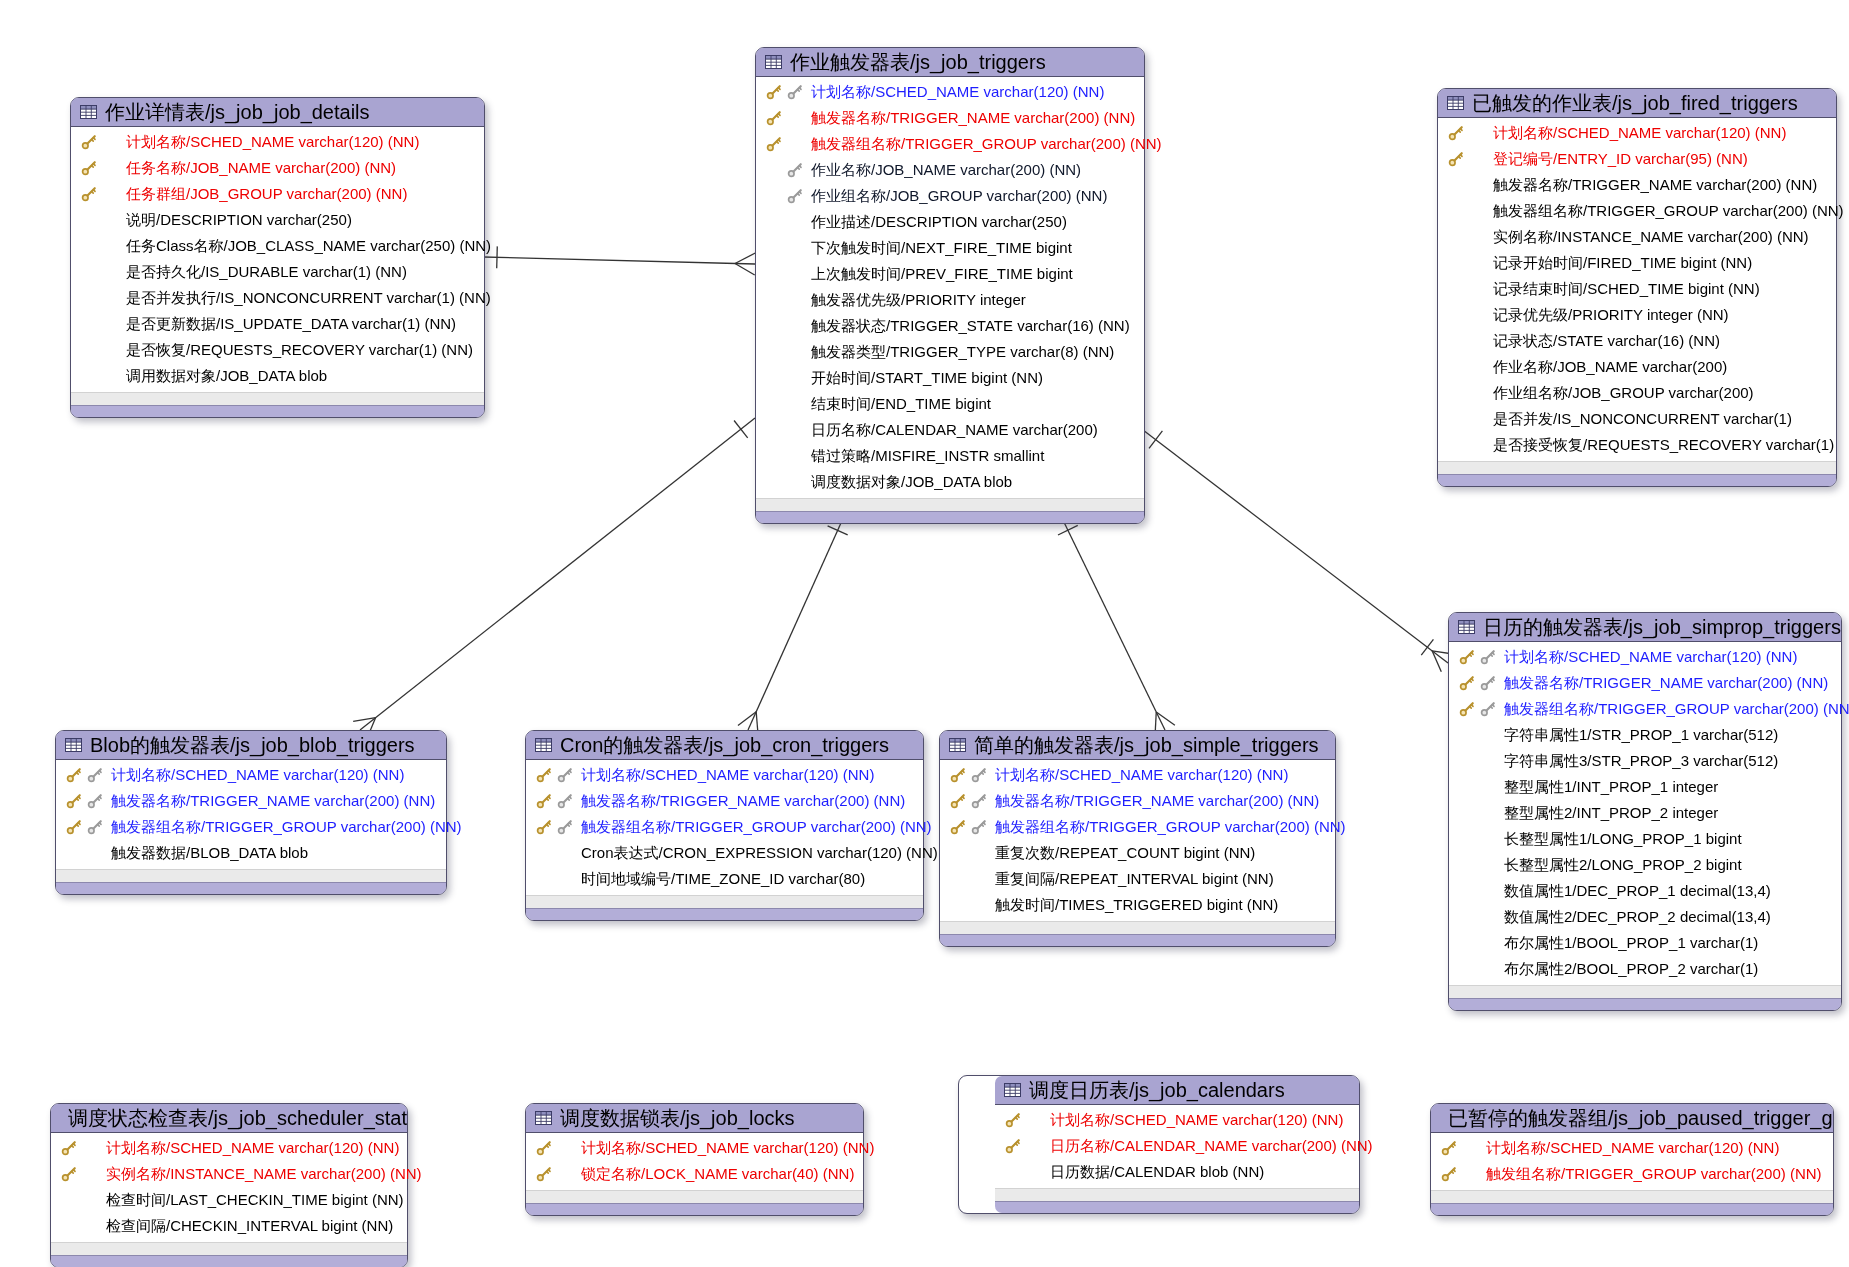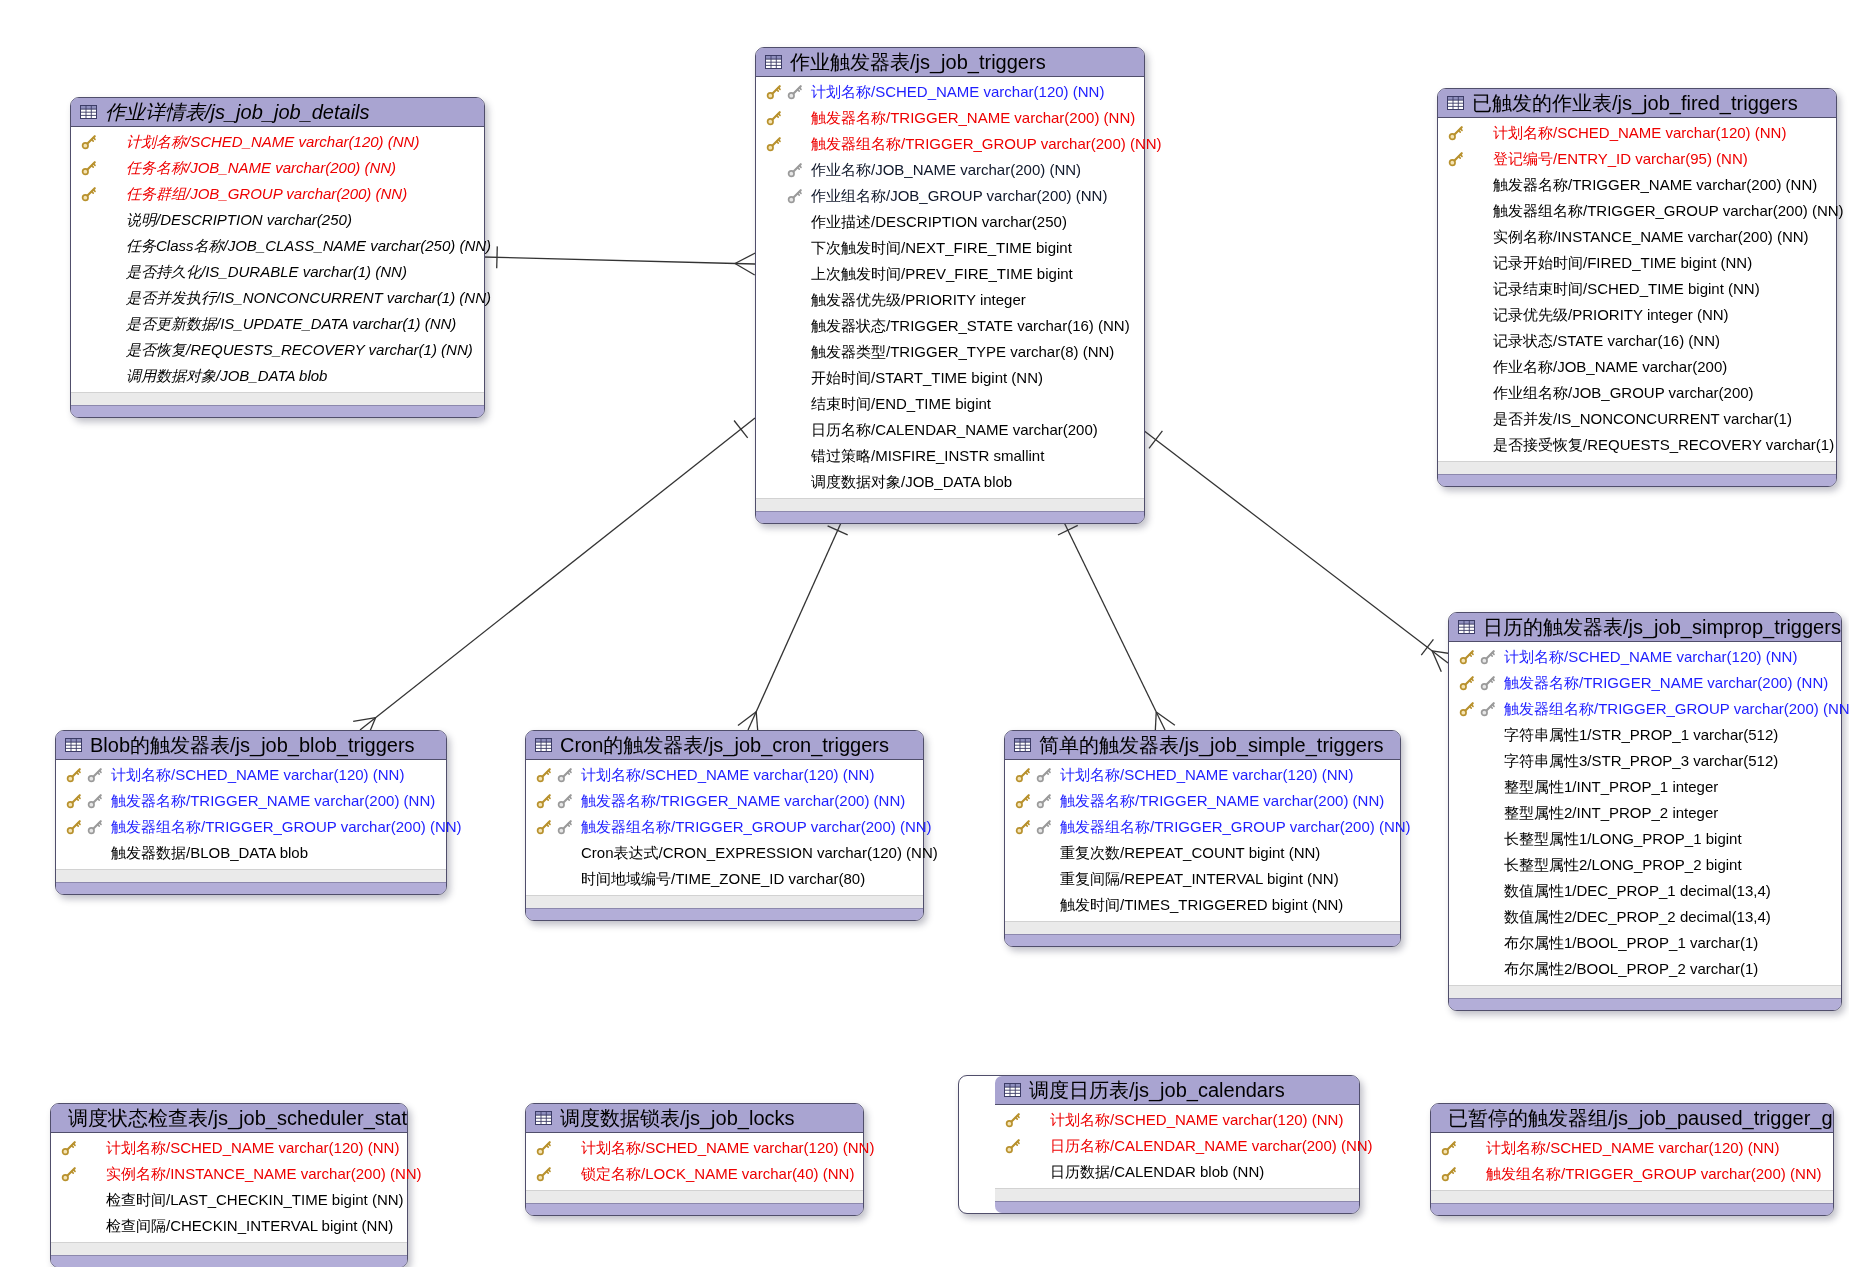--- a/index.html
+++ b/index.html
@@ -49,21 +49,21 @@
         <line x1="1156.2561458625446" y1="712.0126429172348" x2="1174.893046395521" y2="725.1908802243996" stroke="#333333" stroke-width="1.3"></line>
       </g>
       <g>
         <line x1="1143" y1="430" x2="1448" y2="663" stroke="#333333" stroke-width="1.3"></line>
         <line x1="1149.0367615648643" y1="448.4542003297076" x2="1162.39215206184" y2="430.9718222113484" stroke="#333333" stroke-width="1.3"></line>
         <line x1="1421.2683756342228" y1="655.1628921937371" x2="1433.4096397223827" y2="639.269821177047" stroke="#333333" stroke-width="1.3"></line>
         <line x1="1432.10692898331" y1="650.85873591184" x2="1441.322304751512" y2="671.7411890591795" stroke="#333333" stroke-width="1.3"></line>
         <line x1="1432.10692898331" y1="650.85873591184" x2="1454.677695248488" y2="654.2588109408205" stroke="#333333" stroke-width="1.3"></line>
       </g>
     </svg>
-    <div class="table-card" style="left: 70px; top: 97px; width: 413px; font-style: italic;">
+    <div class="table-card" style="left: 70px; top: 97px; width: 413px;">
       <div class="t-header">
         <svg width="17" height="14" viewBox="0 0 17 14">
           <rect x="0.5" y="0.5" width="16" height="13" fill="#ffffff" stroke="#3c3c66" stroke-width="1"></rect>
           <rect x="0.5" y="0.5" width="16" height="3.6" fill="#8f8fbe" stroke="#3c3c66" stroke-width="1"></rect>
           <line x1="6" y1="0.5" x2="6" y2="13.5" stroke="#3c3c66" stroke-width="0.9"></line>
           <line x1="11.3" y1="0.5" x2="11.3" y2="13.5" stroke="#3c3c66" stroke-width="0.9"></line>
           <line x1="0.5" y1="7.2" x2="16.5" y2="7.2" stroke="#3c3c66" stroke-width="0.9"></line>
           <line x1="0.5" y1="10.4" x2="16.5" y2="10.4" stroke="#3c3c66" stroke-width="0.9"></line>
         </svg>
         <span>作业详情表/js_job_job_details</span>
@@ -671,21 +671,21 @@
           <span class="kslot"></span>
           <span class="kslot"></span>
           <span class="f-label c-black">时间地域编号/TIME_ZONE_ID varchar(80)</span>
         </div>
       </div>
       <div class="t-footer">
         <div class="strip"></div>
         <div class="bar"></div>
       </div>
     </div>
-    <div class="table-card" style="left: 1004px; top: 730px; width: 395px;">
+    <div class="table-card" style="left: 939px; top: 730px; width: 395px;">
       <div class="t-header">
         <svg width="17" height="14" viewBox="0 0 17 14">
           <rect x="0.5" y="0.5" width="16" height="13" fill="#ffffff" stroke="#3c3c66" stroke-width="1"></rect>
           <rect x="0.5" y="0.5" width="16" height="3.6" fill="#8f8fbe" stroke="#3c3c66" stroke-width="1"></rect>
           <line x1="6" y1="0.5" x2="6" y2="13.5" stroke="#3c3c66" stroke-width="0.9"></line>
           <line x1="11.3" y1="0.5" x2="11.3" y2="13.5" stroke="#3c3c66" stroke-width="0.9"></line>
           <line x1="0.5" y1="7.2" x2="16.5" y2="7.2" stroke="#3c3c66" stroke-width="0.9"></line>
           <line x1="0.5" y1="10.4" x2="16.5" y2="10.4" stroke="#3c3c66" stroke-width="0.9"></line>
         </svg>
         <span>简单的触发器表/js_job_simple_triggers</span>

